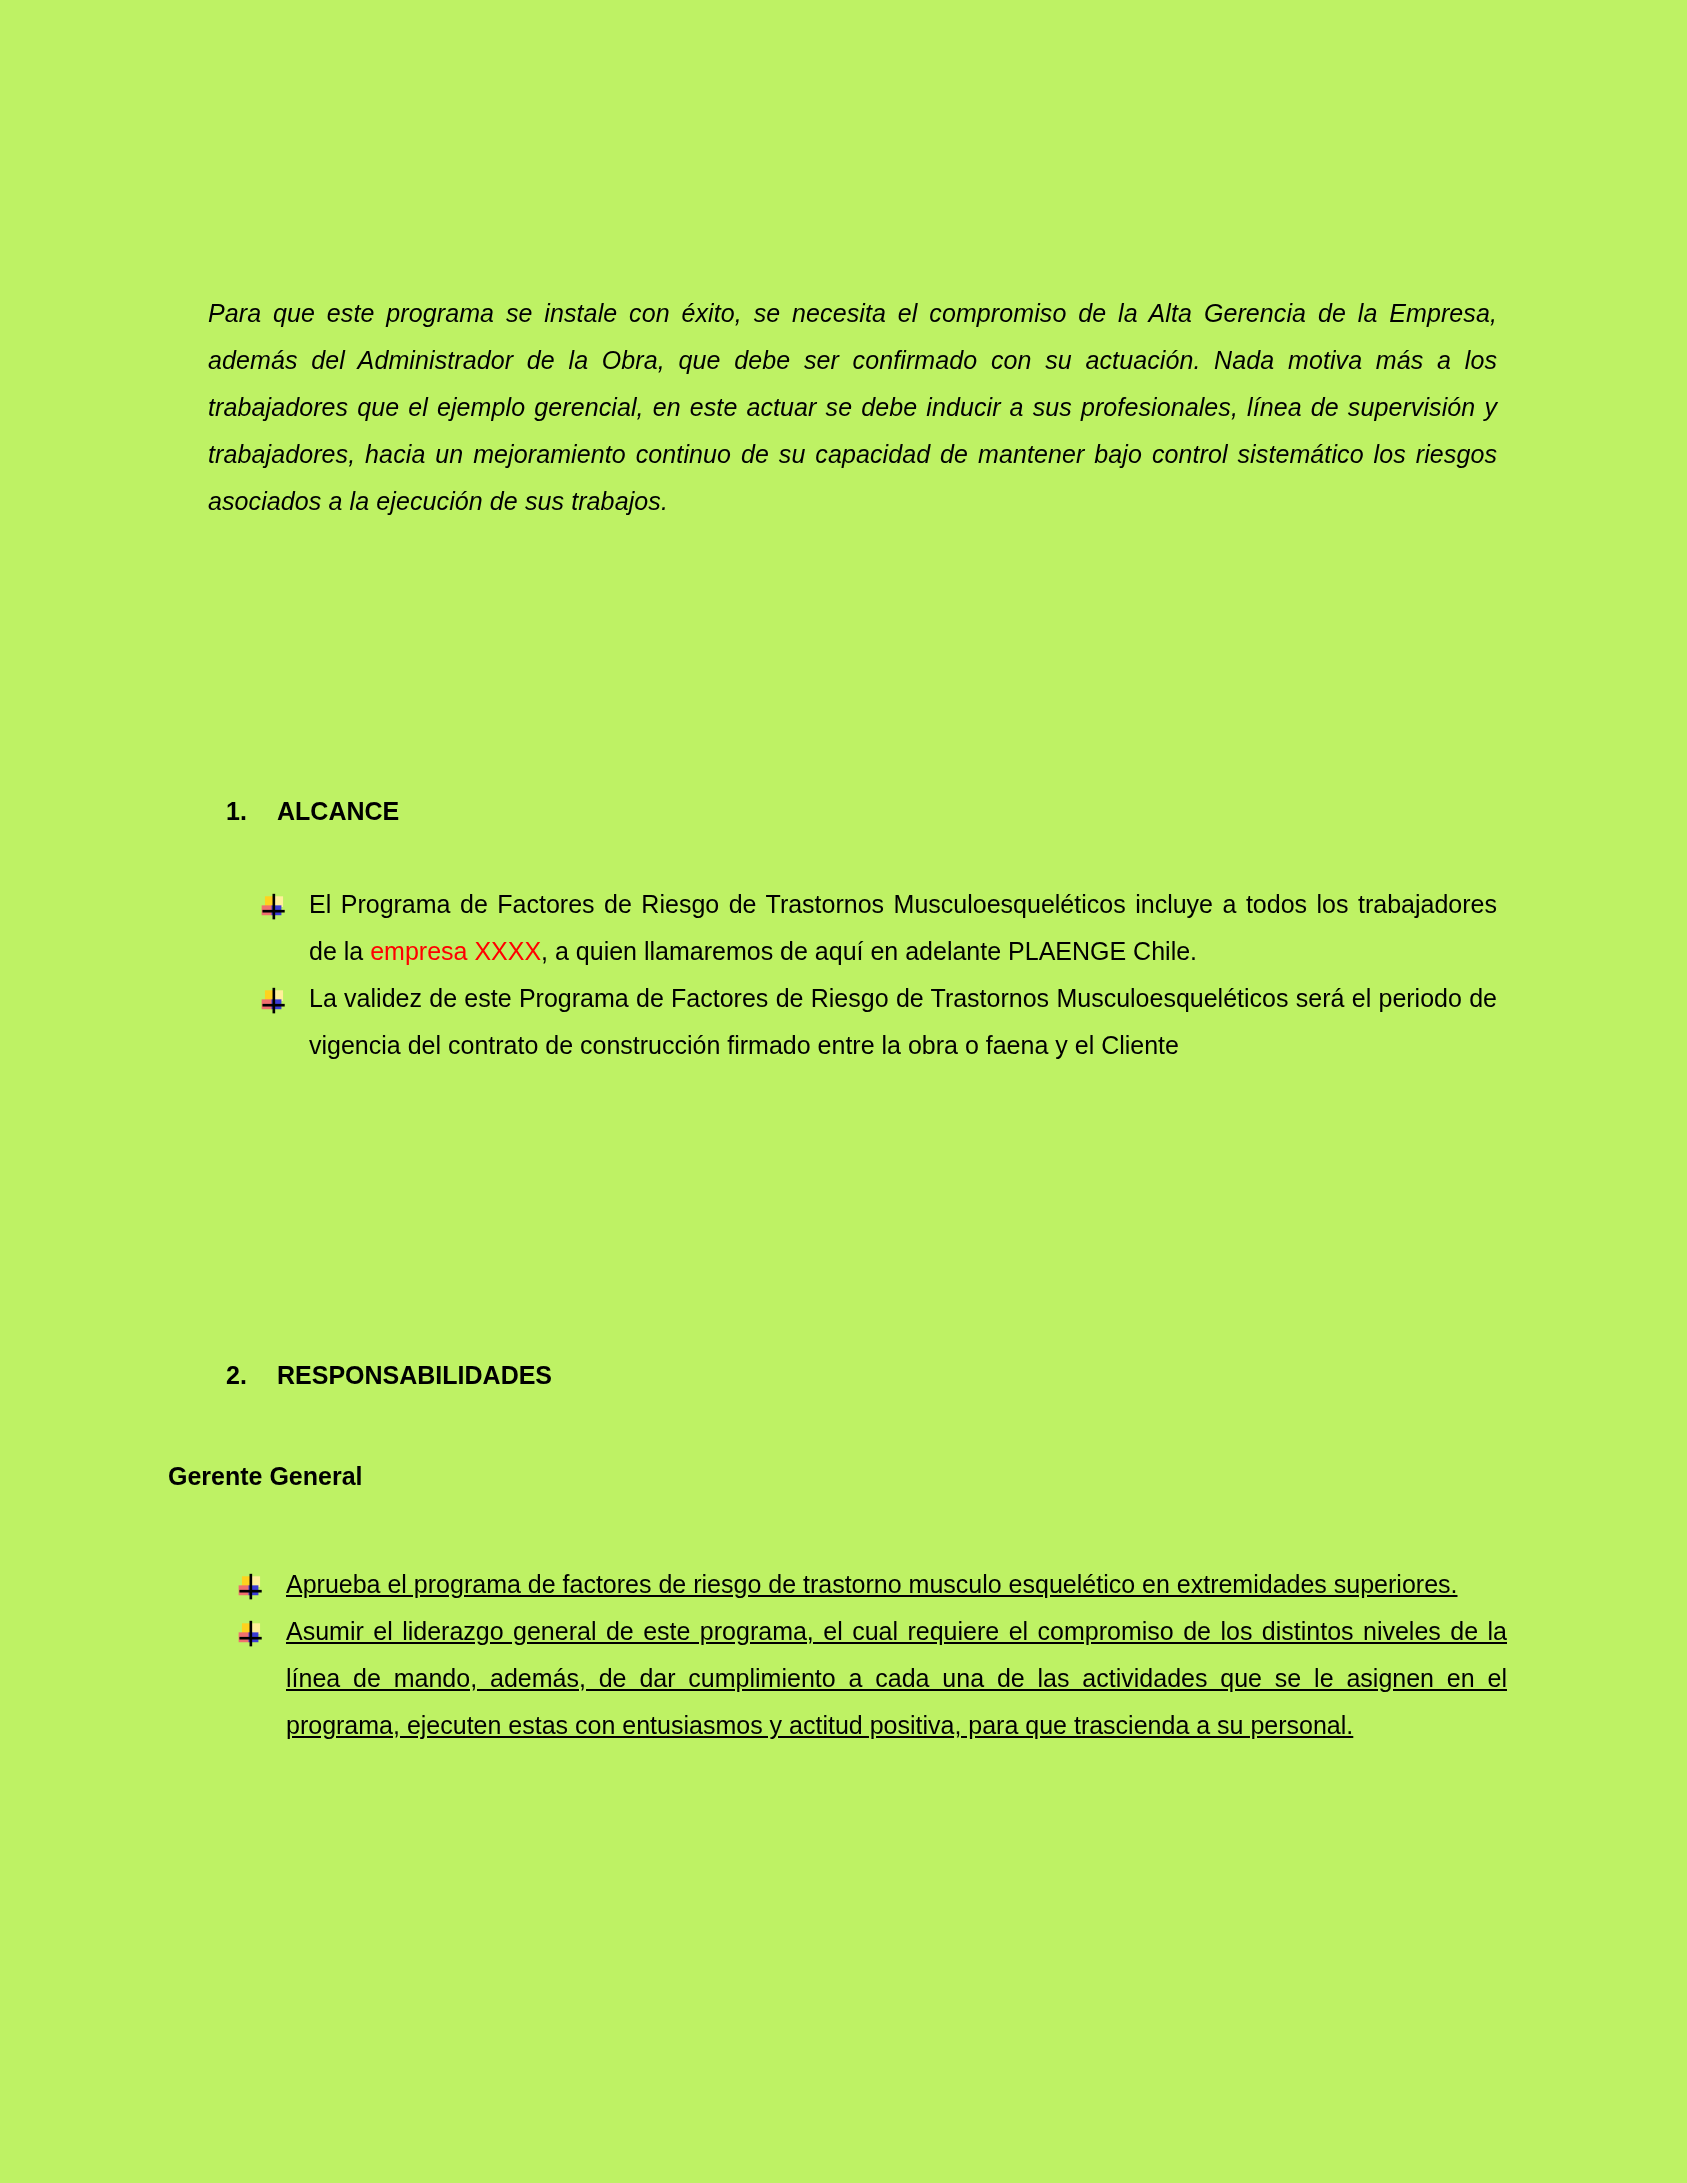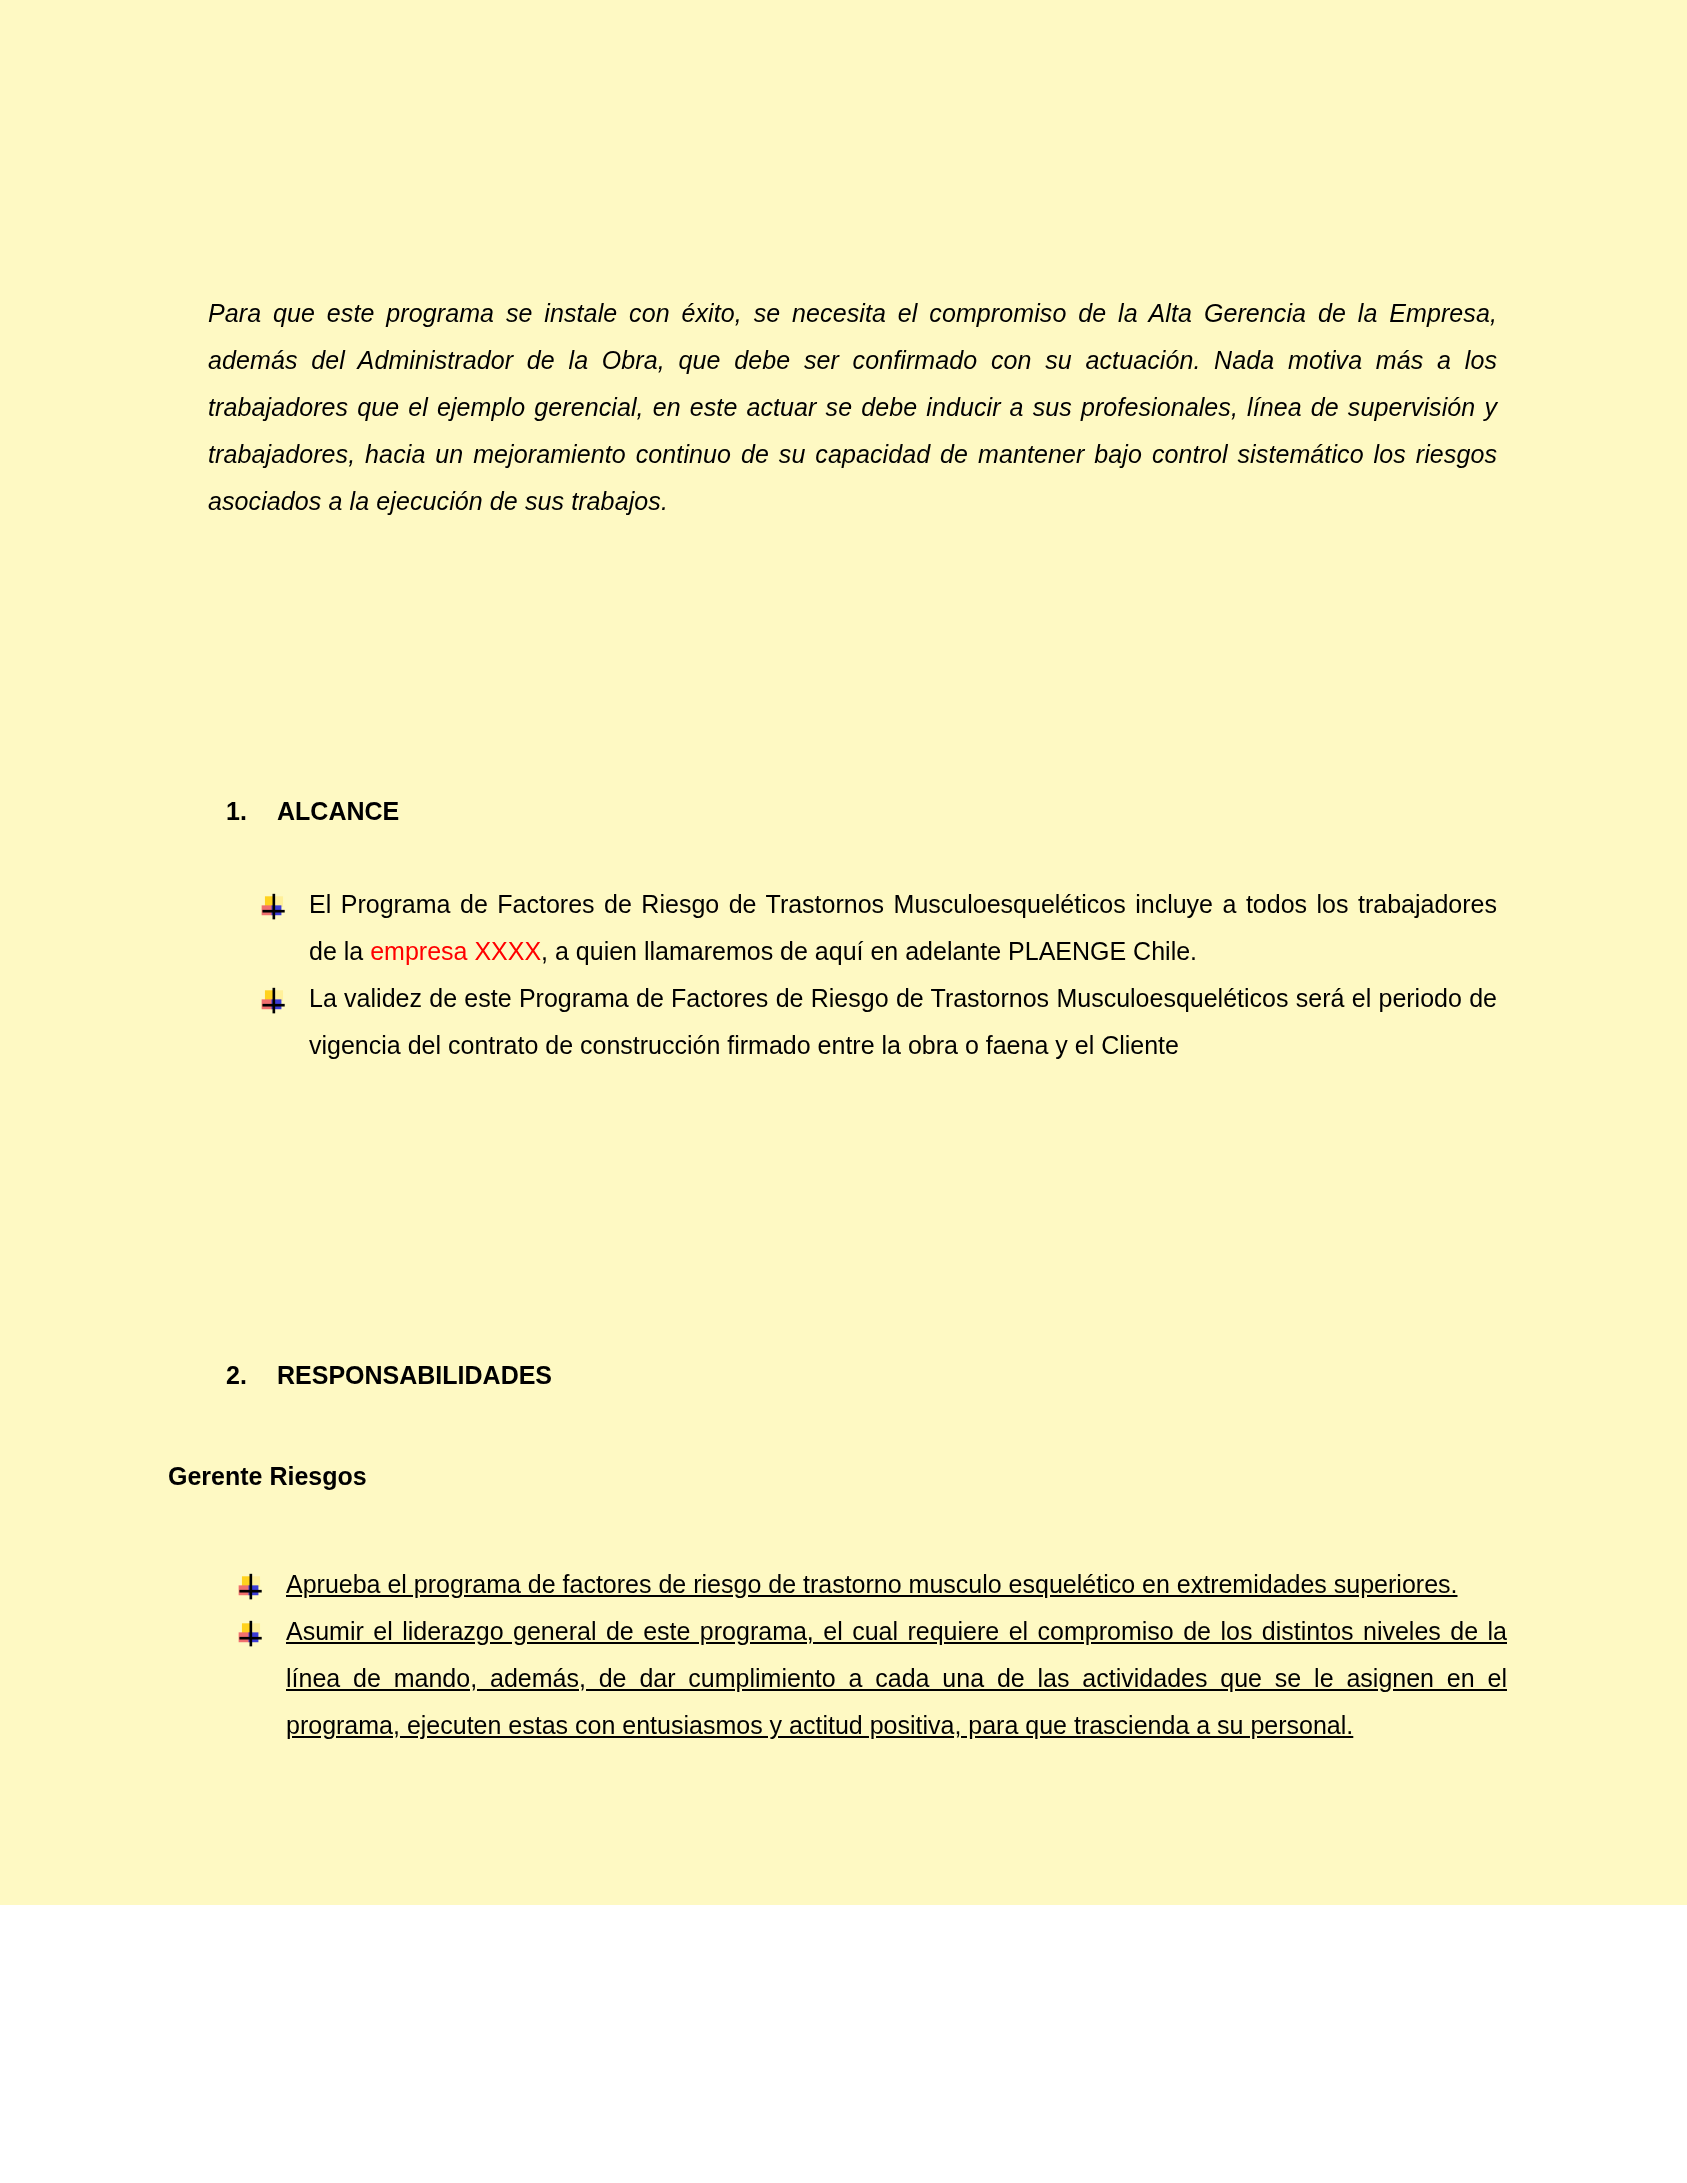--- a/index.html
+++ b/index.html
@@ -8,22 +8,22 @@
     padding: 0;
     background: #ffffff;
   }
   body {
     font-family: "Liberation Sans", sans-serif;
     color: #000000;
   }
   .page {
     position: relative;
     width: 1687px;
-    height: 1905px;
-    background: #fef9c3;
+    height: 2183px;
+    background: #bef264;
     overflow: hidden;
   }
 
   
   .intro-block {
     position: absolute;
     left: 208px;
     top: 290px;
     width: 1289px;
   }
@@ -160,21 +160,21 @@
       </span>
       <span class="btext"><span>La validez de este Programa de Factores de Riesgo de Trastornos Musculoesqueléticos será el periodo de vigencia del contrato de construcción firmado entre la obra o faena y el Cliente</span></span>
     </li>
   </ul>
 
   <div class="section-heading" id="sec-responsabilidades">
     <span class="section-num">2.</span>
     <span class="section-title">RESPONSABILIDADES</span>
   </div>
 
-  <div class="sub-heading" id="sub-gerente">Gerente Riesgos</div>
+  <div class="sub-heading" id="sub-gerente">Gerente General</div>
 
   <ul class="bullet-list" id="list-gerente">
 
     <li class="bullet-item">
       <span class="bullet-marker">
         <svg width="28" height="28" viewBox="0 0 34 34" xmlns="http://www.w3.org/2000/svg">
           <rect x="6" y="4" width="12" height="13" fill="#ffd21e"></rect>
           <rect x="17" y="4" width="11" height="13" fill="#fff09a"></rect>
           <rect x="2" y="15" width="13" height="12" fill="#f0706e"></rect>
           <rect x="14" y="15" width="12" height="12" fill="#3b3bd6"></rect>

